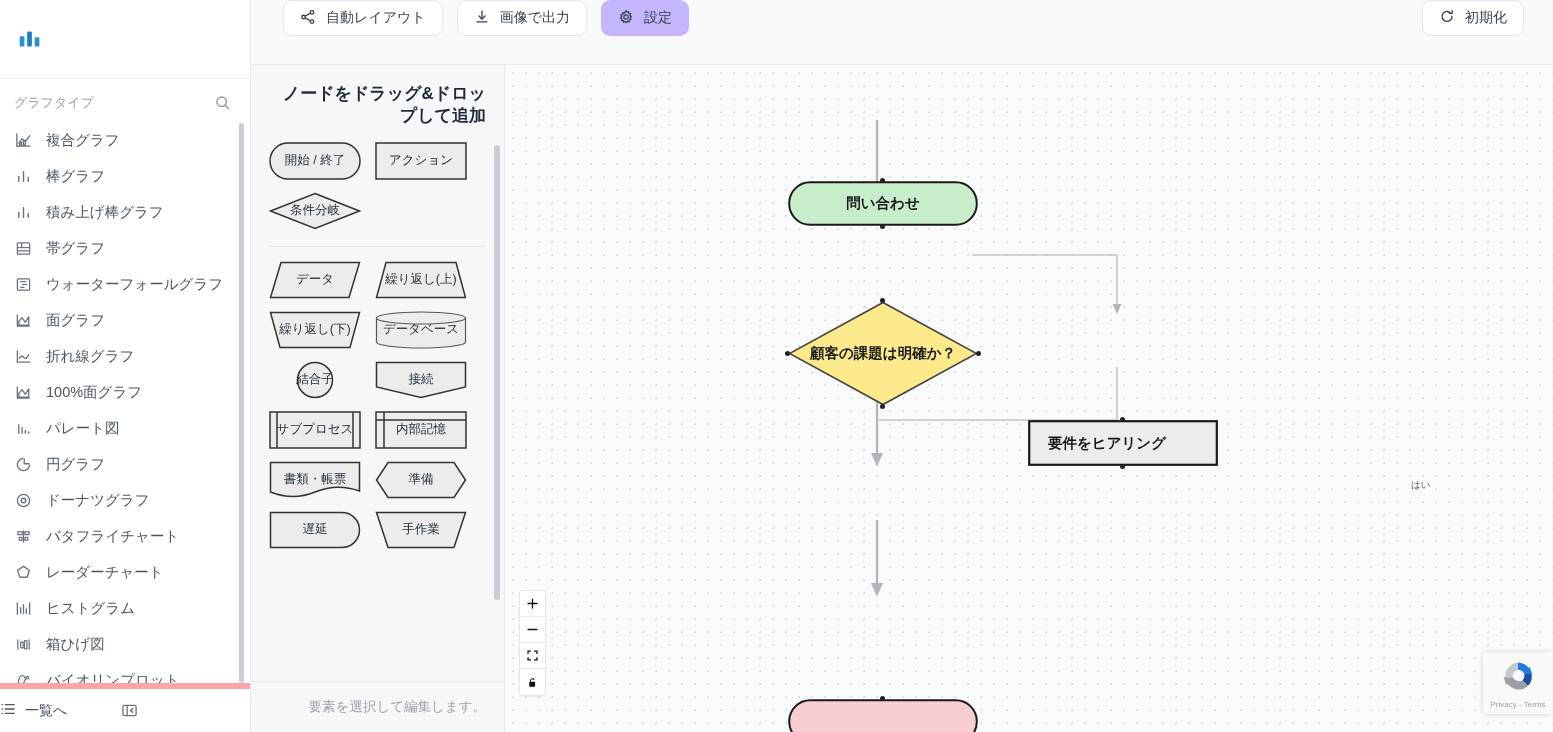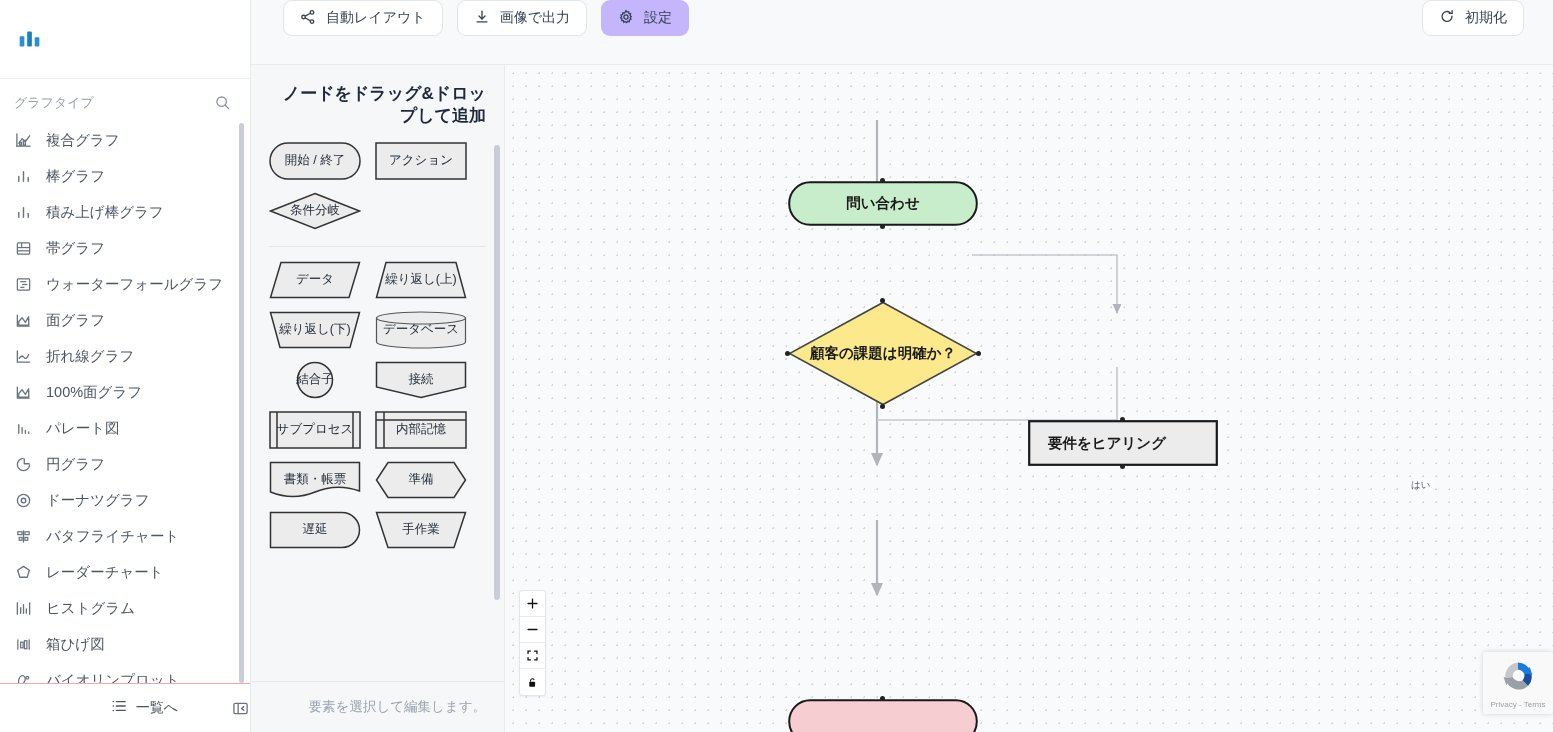--- a/index.html
+++ b/index.html
@@ -41,22 +41,22 @@
   .type-icon { width: 18px; height: 18px; flex: 0 0 18px; display:flex; align-items:center; justify-content:center; color: #69727f; }
   .type-label { font-size: 14.5px; color: #4b5563; white-space: nowrap; }
 
   .sb-scroll {
     position: absolute; right: 3px; top: 0px; width: 5px; height: 560px;
     background: #c9ced6; border-radius: 3px;
   }
   .sb-track { position: absolute; right: 3px; top: 0; width: 5px; height: 100%; }
 
   .sidebar-foot {
-    height: 50px; border-top: 1px solid #fca5a5;
-    display: flex; align-items: center; justify-content: flex-end; gap: 52px;
+    height: 50px; border-top: 6px solid #fca5a5;
+    display: flex; align-items: center; justify-content: flex-start; gap: 52px;
     background: #fff;
   }
   .foot-left { display: flex; align-items: center; gap: 9px; cursor: pointer; }
   .foot-label { font-size: 14px; color: #4b5563; }
   .collapse-btn { width: 20px; height: 20px; display:flex; align-items:center; justify-content:center; cursor:pointer; color:#6b7280; }
 
   
   .main { flex: 1 1 auto; display: flex; flex-direction: column; position: relative; background:#fff; }
 
   .tabbar {

